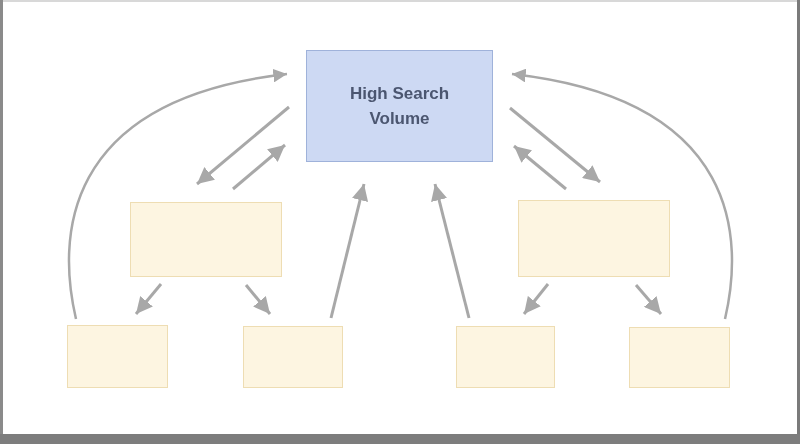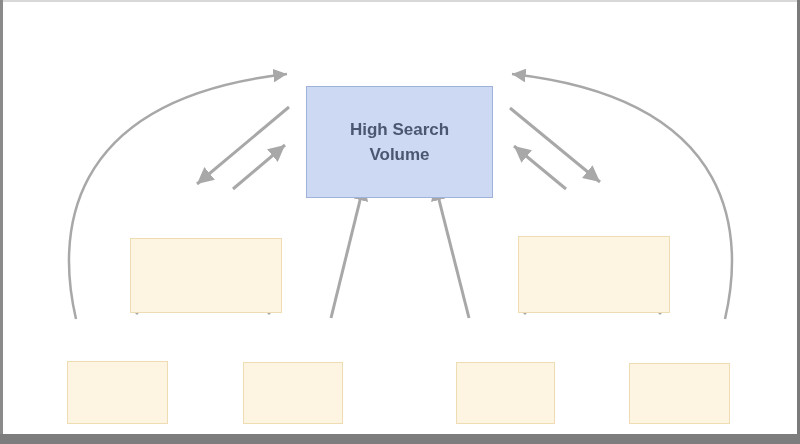--- a/index.html
+++ b/index.html
@@ -11,21 +11,21 @@
   .frame{position:relative;width:800px;height:444px;background:#ffffff;overflow:hidden;}
   .edge-top{position:absolute;top:0;left:0;right:0;height:2px;background:#d8d8d8;}
   .edge-left{position:absolute;top:0;left:0;bottom:0;width:3px;background:#8a8a8a;}
   .edge-right{position:absolute;top:0;right:0;bottom:0;width:3px;background:#7a7a7a;}
   .edge-bottom{position:absolute;left:0;right:0;bottom:0;height:10px;background:#7d7d7d;}
   svg.arrow-layer{position:absolute;left:0;top:0;width:800px;height:444px;}
   svg.arrow-layer path{stroke:var(--arrow);fill:none;}
   .e-straight{stroke-width:3;}
   .e-curved{stroke-width:2.5;}
   #ah path{fill:var(--arrow);stroke:none;}
-  .node{position:absolute;background:var(--node-fill);border:1px solid var(--node-border);margin-top:36px;}
+  .node{position:absolute;background:var(--node-fill);border:1px solid var(--node-border);}
   .node-center{
     left:306px;top:50px;width:187px;height:112px;
     background:var(--center-fill);border:1px solid var(--center-border);
     display:flex;align-items:center;justify-content:center;
   }
   .node-center .label{
     display:block;width:132px;text-align:center;
     color:var(--center-text);font-weight:bold;font-size:17px;line-height:25px;
   }
   .node-mid-left{left:130px;top:202px;width:152px;height:75px;}

